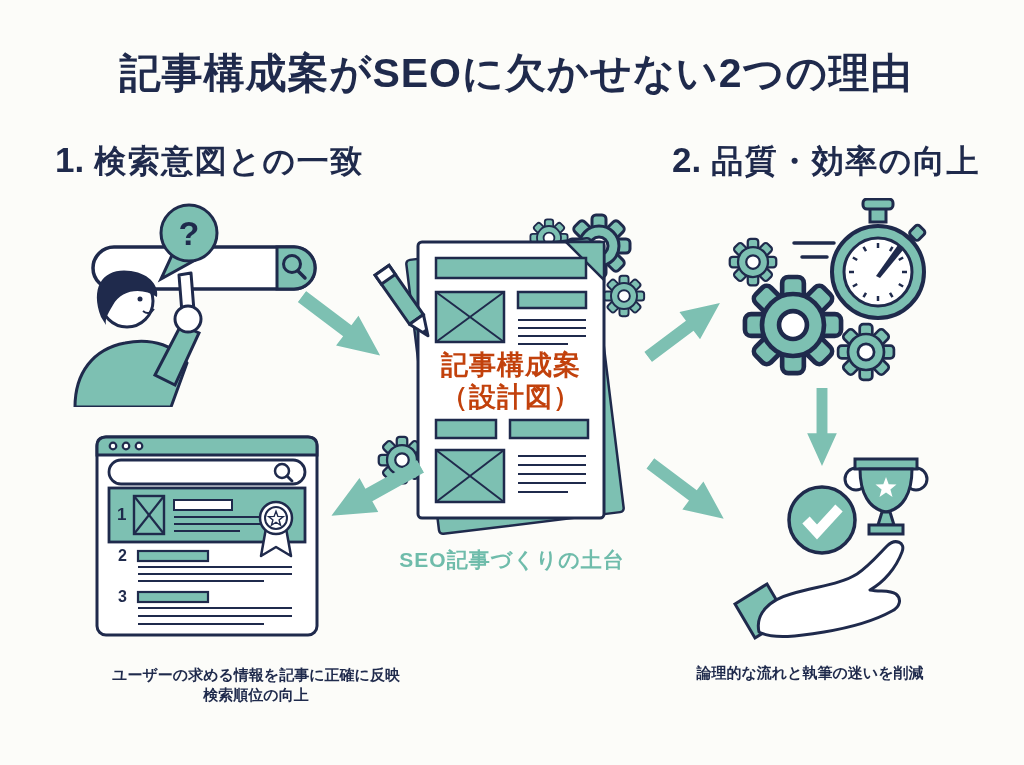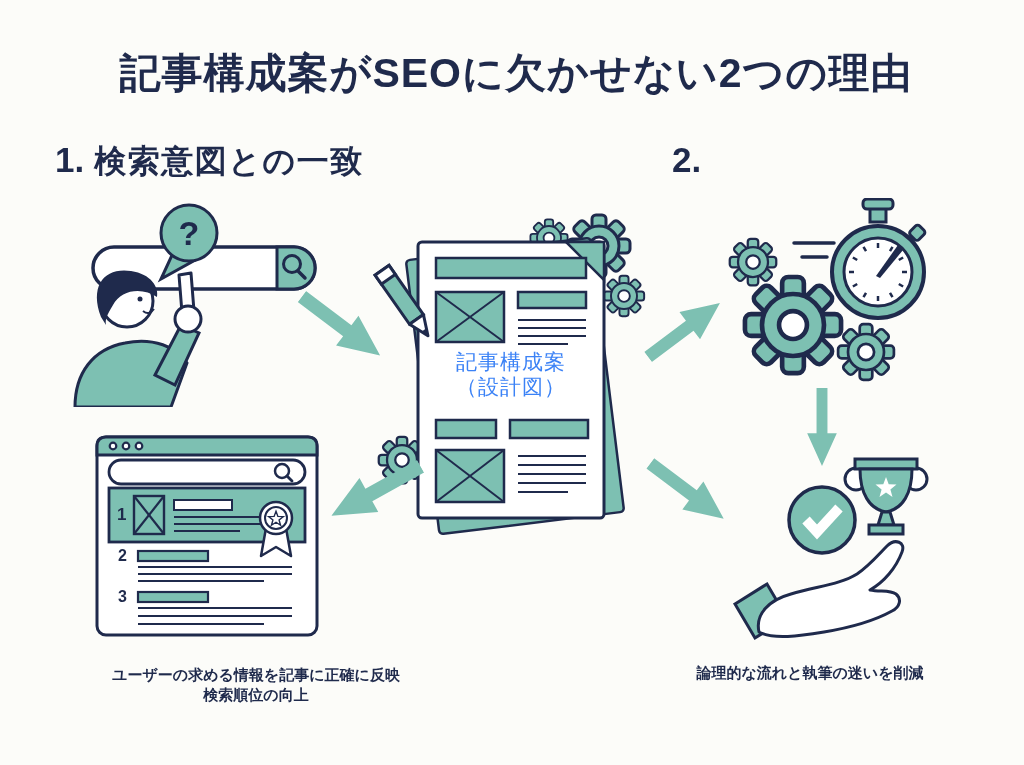--- a/index.html
+++ b/index.html
@@ -14,21 +14,21 @@
     text-align:center;font-size:41px;font-weight:800;letter-spacing:1px;color:#1f2a4c;
   }
   .reason-heading{
     position:absolute;display:flex;align-items:baseline;gap:10px;
     font-weight:800;color:#1f2a4c;white-space:nowrap;
   }
   .reason-heading .num{font-size:35px;}
   .reason-heading .txt{font-size:32px;letter-spacing:1.5px;}
   .doc-label{
     position:absolute;left:411px;top:350px;width:200px;text-align:center;
-    font-size:21px;font-weight:400;line-height:1.18;letter-spacing:1px;color:#3b82f6;
+    font-size:27px;font-weight:700;line-height:1.18;letter-spacing:1px;color:#c2410c;
   }
   .tagline{
     position:absolute;left:362px;top:546px;width:300px;text-align:center;
     font-size:21px;font-weight:800;letter-spacing:1px;color:#6fbcab;
   }
   .caption{
     position:absolute;text-align:center;font-size:15px;font-weight:800;
     line-height:1.35;color:#1f2a4c;white-space:nowrap;
   }
   .caption-left{left:10px;top:665px;width:492px;}
@@ -67,20 +67,21 @@
 
   <h1 class="title">記事構成案がSEOに欠かせない2つの理由</h1>
 
   <div class="reason-heading" style="left:55px;top:140px">
     <span class="num">1.</span>
     <span class="txt">検索意図との一致</span>
   </div>
 
   <div class="reason-heading" style="left:672px;top:140px">
     <span class="num">2.</span>
+    <span class="txt">品質・効率の向上</span>
   </div>
 
   <svg class="abs" style="left:55px;top:195px" width="300" height="212" viewBox="0 0 300 212">
     <g>
       <rect x="38" y="52" width="222" height="42" rx="21" fill="#ffffff" stroke="#1f2a4c" stroke-width="3.5"></rect>
       <path d="M222,52 L239,52 A21,21 0 0 1 239,94 L222,94 Z" fill="#7dc0b2" stroke="#1f2a4c" stroke-width="3"></path>
       <g stroke="#1f2a4c" fill="none">
         <circle cx="237" cy="69" r="8.5" stroke-width="3"></circle>
         <line x1="243" y1="76" x2="250" y2="83" stroke-width="3.5" stroke-linecap="round"></line>
       </g>
@@ -194,20 +195,21 @@
       <rect x="-8.5" y="-40" width="17" height="11" fill="#ffffff" stroke="#1f2a4c" stroke-width="3"></rect>
       <polygon points="-8.5,20 8.5,20 0,40" fill="#ffffff" stroke="#1f2a4c" stroke-width="3" stroke-linejoin="round"></polygon>
       <polygon points="-3,33 3,33 0,40" fill="#1f2a4c"></polygon>
     </g>
   </svg>
 
   <div class="doc-label">
     <div>記事構成案</div>
     <div>（設計図）</div>
   </div>
+  <div class="tagline">SEO記事づくりの土台</div>
 
   <svg class="abs" style="left:710px;top:198px" width="230" height="195" viewBox="0 0 230 195">
     <use href="#gear" transform="translate(43,64) scale(0.75)"></use>
     <g stroke="#1f2a4c" stroke-width="3.5" stroke-linecap="round">
       <line x1="84" y1="45" x2="124" y2="45"></line>
       <line x1="92" y1="59" x2="117" y2="59"></line>
     </g>
     <g transform="translate(168,74)">
       <g fill="#7dc0b2" stroke="#1f2a4c" stroke-width="3">
         <rect x="-8" y="-64" width="16" height="14"></rect>

